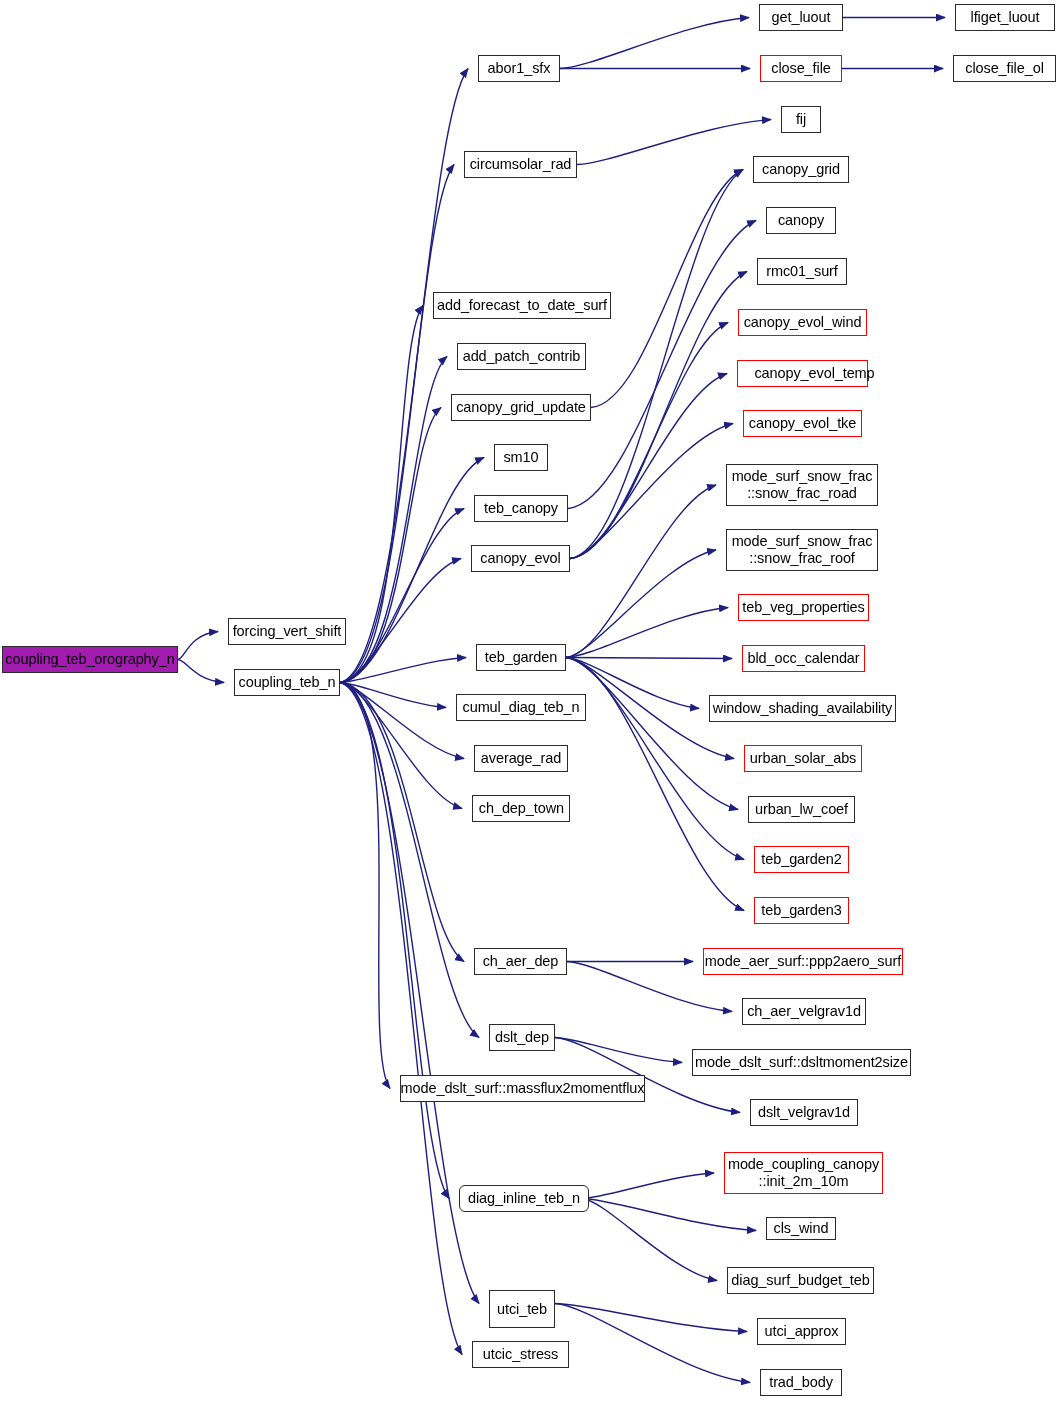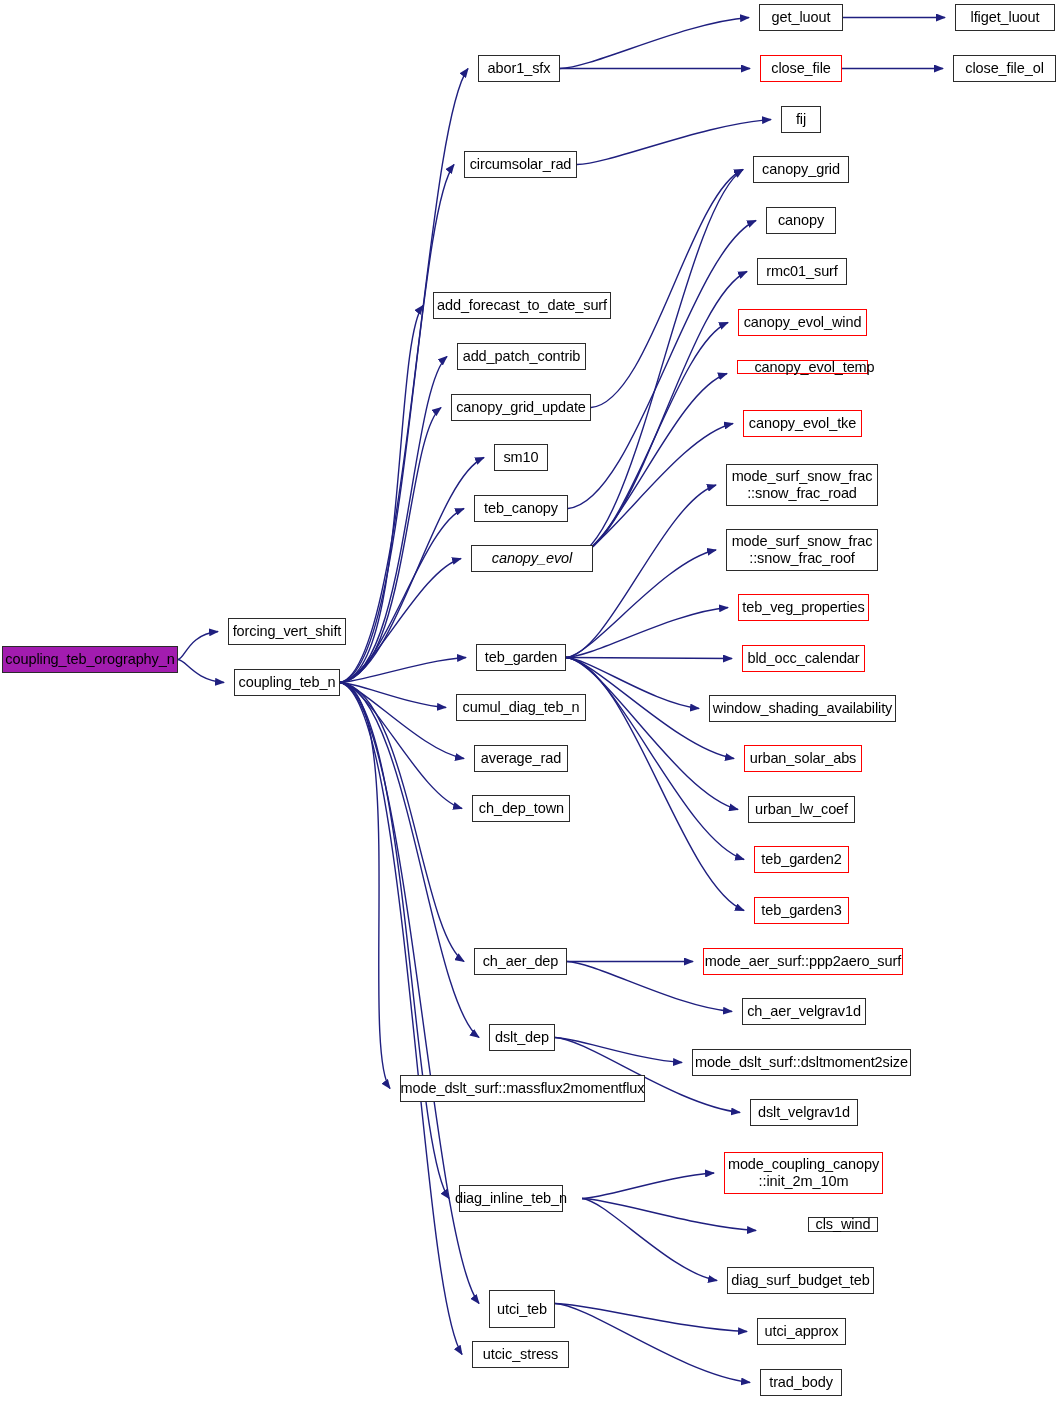--- a/index.html
+++ b/index.html
@@ -81,57 +81,57 @@
       <div class="node root" style="left: 2px; top: 646px; width: 176px; height: 27px;"><span class="lbl">coupling_teb_orography_n</span></div>
       <div class="node" style="left: 228px; top: 618px; width: 118px; height: 27px;"><span class="lbl">forcing_vert_shift</span></div>
       <div class="node" style="left: 234px; top: 669px; width: 106px; height: 27px;"><span class="lbl">coupling_teb_n</span></div>
       <div class="node" style="left: 478px; top: 55px; width: 82px; height: 27px;"><span class="lbl">abor1_sfx</span></div>
       <div class="node" style="left: 464px; top: 151px; width: 113px; height: 27px;"><span class="lbl">circumsolar_rad</span></div>
       <div class="node" style="left: 433px; top: 292px; width: 178px; height: 27px;"><span class="lbl">add_forecast_to_date_surf</span></div>
       <div class="node" style="left: 457px; top: 343px; width: 129px; height: 27px;"><span class="lbl">add_patch_contrib</span></div>
       <div class="node" style="left: 451px; top: 394px; width: 140px; height: 27px;"><span class="lbl">canopy_grid_update</span></div>
       <div class="node" style="left: 494px; top: 444px; width: 54px; height: 27px;"><span class="lbl">sm10</span></div>
       <div class="node" style="left: 474px; top: 495px; width: 94px; height: 27px;"><span class="lbl">teb_canopy</span></div>
-      <div class="node" style="left: 471px; top: 545px; width: 122px; height: 27px; font-style: italic;"><span class="lbl">canopy_evol</span></div>
+      <div class="node" style="left: 471px; top: 545px; width: 99px; height: 27px;"><span class="lbl">canopy_evol</span></div>
       <div class="node" style="left: 476px; top: 644px; width: 90px; height: 27px;"><span class="lbl">teb_garden</span></div>
       <div class="node" style="left: 456px; top: 694px; width: 130px; height: 27px;"><span class="lbl">cumul_diag_teb_n</span></div>
       <div class="node" style="left: 474px; top: 745px; width: 94px; height: 27px;"><span class="lbl">average_rad</span></div>
       <div class="node" style="left: 472px; top: 795px; width: 98px; height: 27px; justify-content: flex-end;"><span class="lbl">ch_dep_town</span></div>
       <div class="node" style="left: 474px; top: 948px; width: 93px; height: 27px;"><span class="lbl">ch_aer_dep</span></div>
       <div class="node" style="left: 489px; top: 1024px; width: 66px; height: 27px;"><span class="lbl">dslt_dep</span></div>
       <div class="node" style="left: 400px; top: 1075px; width: 245px; height: 27px;"><span class="lbl">mode_dslt_surf::massflux2momentflux</span></div>
-      <div class="node" style="left: 459px; top: 1185px; width: 104px; height: 27px;"><span class="lbl">diag_inline_teb_n</span></div>
+      <div class="node" style="left: 459px; top: 1185px; width: 130px; height: 27px; border-radius: 6px;"><span class="lbl">diag_inline_teb_n</span></div>
       <div class="node" style="left: 489px; top: 1290px; width: 66px; height: 38px;"><span class="lbl">utci_teb</span></div>
       <div class="node" style="left: 472px; top: 1341px; width: 97px; height: 27px;"><span class="lbl">utcic_stress</span></div>
       <div class="node" style="left: 759px; top: 4px; width: 84px; height: 27px;"><span class="lbl">get_luout</span></div>
       <div class="node red" style="left: 760px; top: 55px; width: 82px; height: 27px;"><span class="lbl">close_file</span></div>
       <div class="node" style="left: 781px; top: 106px; width: 40px; height: 27px;"><span class="lbl">fij</span></div>
       <div class="node" style="left: 753px; top: 156px; width: 96px; height: 27px;"><span class="lbl">canopy_grid</span></div>
       <div class="node" style="left: 766px; top: 207px; width: 70px; height: 27px;"><span class="lbl">canopy</span></div>
       <div class="node" style="left: 757px; top: 258px; width: 90px; height: 27px;"><span class="lbl">rmc01_surf</span></div>
       <div class="node red" style="left: 738px; top: 309px; width: 129px; height: 27px;"><span class="lbl">canopy_evol_wind</span></div>
-      <div class="node red" style="left: 737px; top: 360px; width: 131px; height: 14px; padding-left: 24px;"><span class="lbl">canopy_evol_temp</span></div>
+      <div class="node red" style="left: 737px; top: 360px; width: 131px; height: 27px; padding-left: 24px;"><span class="lbl">canopy_evol_temp</span></div>
       <div class="node red" style="left: 743px; top: 410px; width: 119px; height: 27px;"><span class="lbl">canopy_evol_tke</span></div>
       <div class="node" style="left: 726px; top: 464px; width: 152px; height: 42px;"><span class="lbl">mode_surf_snow_frac
 ::snow_frac_road</span></div>
       <div class="node" style="left: 726px; top: 529px; width: 152px; height: 42px;"><span class="lbl">mode_surf_snow_frac
 ::snow_frac_roof</span></div>
       <div class="node red" style="left: 738px; top: 594px; width: 131px; height: 27px;"><span class="lbl">teb_veg_properties</span></div>
       <div class="node red" style="left: 742px; top: 645px; width: 123px; height: 27px;"><span class="lbl">bld_occ_calendar</span></div>
       <div class="node" style="left: 709px; top: 695px; width: 187px; height: 27px;"><span class="lbl">window_shading_availability</span></div>
       <div class="node red" style="left: 744px; top: 745px; width: 118px; height: 27px;"><span class="lbl">urban_solar_abs</span></div>
       <div class="node" style="left: 748px; top: 796px; width: 107px; height: 27px;"><span class="lbl">urban_lw_coef</span></div>
       <div class="node red" style="left: 754px; top: 846px; width: 95px; height: 27px;"><span class="lbl">teb_garden2</span></div>
       <div class="node red" style="left: 754px; top: 897px; width: 95px; height: 27px;"><span class="lbl">teb_garden3</span></div>
       <div class="node red" style="left: 703px; top: 948px; width: 200px; height: 27px;"><span class="lbl">mode_aer_surf::ppp2aero_surf</span></div>
       <div class="node" style="left: 742px; top: 998px; width: 124px; height: 27px;"><span class="lbl">ch_aer_velgrav1d</span></div>
       <div class="node" style="left: 692px; top: 1049px; width: 219px; height: 27px;"><span class="lbl">mode_dslt_surf::dsltmoment2size</span></div>
       <div class="node" style="left: 750px; top: 1099px; width: 108px; height: 27px;"><span class="lbl">dslt_velgrav1d</span></div>
       <div class="node red" style="left: 724px; top: 1152px; width: 159px; height: 42px;"><span class="lbl">mode_coupling_canopy
 ::init_2m_10m</span></div>
-      <div class="node" style="left: 808px; top: 1217px; width: 70px; height: 15px;"><span class="lbl">cls_wind</span></div>
+      <div class="node" style="left: 766px; top: 1217px; width: 70px; height: 23px;"><span class="lbl">cls_wind</span></div>
       <div class="node" style="left: 727px; top: 1267px; width: 147px; height: 27px;"><span class="lbl">diag_surf_budget_teb</span></div>
       <div class="node" style="left: 757px; top: 1318px; width: 89px; height: 27px;"><span class="lbl">utci_approx</span></div>
       <div class="node" style="left: 760px; top: 1369px; width: 82px; height: 27px;"><span class="lbl">trad_body</span></div>
       <div class="node" style="left: 955px; top: 4px; width: 100px; height: 27px;"><span class="lbl">lfiget_luout</span></div>
       <div class="node" style="left: 953px; top: 55px; width: 103px; height: 27px;"><span class="lbl">close_file_ol</span></div>
     </div>
 </div>
 
 </body></html>

